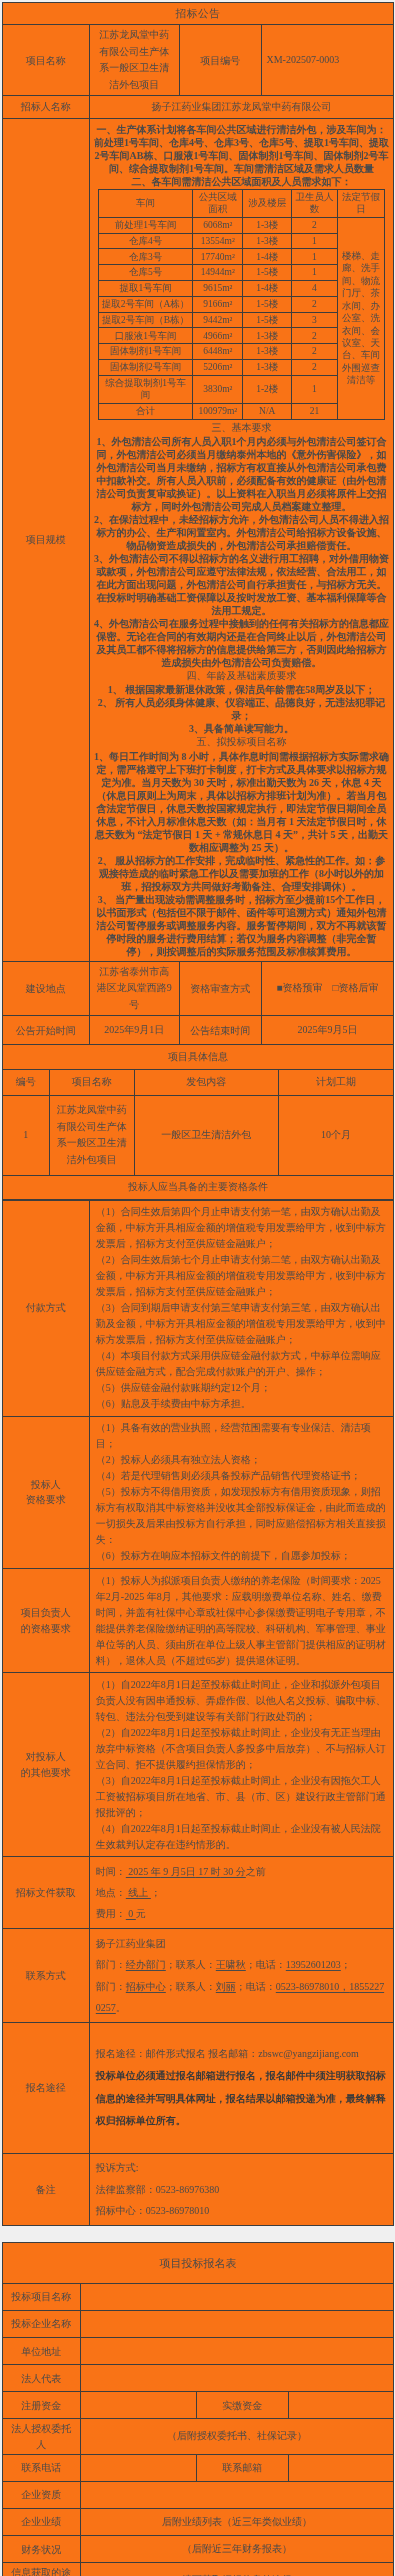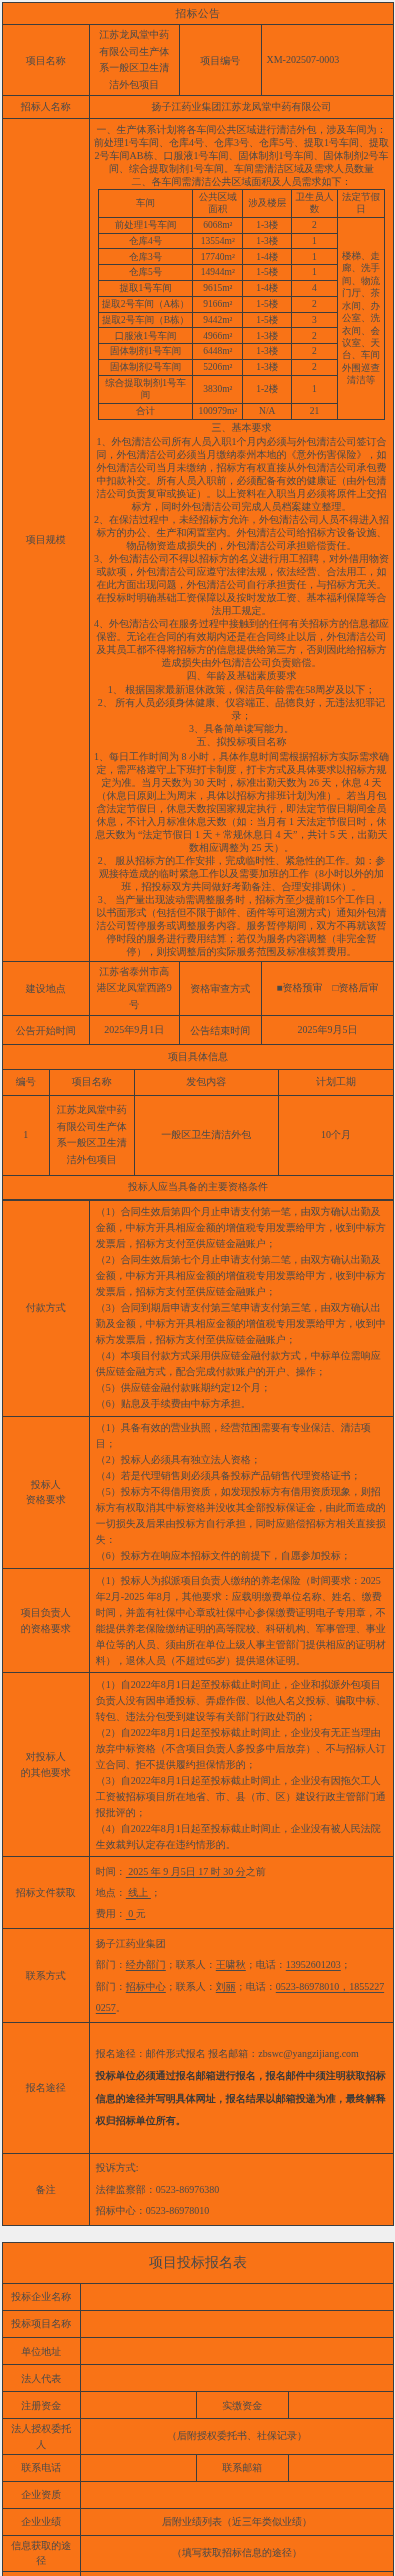--- a/index.html
+++ b/index.html
@@ -23,41 +23,41 @@
   .pre{white-space:pre-line;margin-top:33px;}
   .u{text-decoration:underline;text-underline-offset:1.8px;}
   .b{font-weight:bold;color:#3a3a3a;}
 
   
   .name-cell{height:63px;}
   .tender-row td{height:18px;}
 
   
   .scale-cell{padding:3.6px 3.6px;line-height:13px;text-align:center;}
-  .scale-cell .paras{white-space:pre-line;text-align:center;}
+  .scale-cell .paras{white-space:pre-line;text-align:center;font-weight:bold;}
   table.inner{border-collapse:collapse;width:97%;margin:1.2px auto;table-layout:fixed;}
   table.inner td{border:0.6px solid #3d3d3d;padding:1.2px 1.8px;line-height:12.4px;
                  text-align:center;font-size:9.5px;}
   .sec-h{text-align:center;line-height:14.2px;}
 
   .loc-row td{height:47px;}
   .time-row td{height:24px;}
   .detail-row td{height:75px;}
   .dcols-row td{height:21.3px;}
 
   
   .req{line-height:16px;text-align:left;white-space:pre-line;padding:3.6px 6px;}
   .sparse{line-height:21.3px;text-align:left;padding:3.6px 6px;}
   .signup-cell{line-height:22.5px;text-align:left;padding:20px 6px;}
   .process-cell{line-height:16px;text-align:left;white-space:pre-line;padding:3.6px 6px;}
 
   .gap{height:16.6px;}
 
   
-  .form-title td{height:36px;text-align:center;font-size:14px;}
+  .form-title td{height:36px;text-align:center;font-size:11px;}
   .form-row td{height:22.5px;}
   .form-val{text-align:center;}
 </style>
 </head>
 <body>
 
 <div class="wrap">
 
   <div class="doc">
 
@@ -321,25 +321,25 @@
           <col style="width:78px">
           <col style="width:116px">
           <col style="width:92px">
           <col>
         </colgroup>
       <tbody>
           <tr class="form-title">
         <td colspan="4">项目投标报名表</td>
       </tr>
       <tr class="form-row">
+        <td class="lbl">投标项目名称</td>
+        <td colspan="3" class="form-val"></td>
+      </tr>
+      <tr class="form-row">
         <td class="lbl">投标企业名称</td>
-        <td colspan="3" class="form-val"></td>
-      </tr>
-      <tr class="form-row">
-        <td class="lbl">投标项目名称</td>
         <td colspan="3" class="form-val"></td>
       </tr>
       <tr class="form-row">
         <td class="lbl">单位地址</td>
         <td colspan="3" class="form-val"></td>
       </tr>
       <tr class="form-row">
         <td class="lbl">法人代表</td>
         <td colspan="3" class="form-val"></td>
       </tr>
@@ -359,20 +359,24 @@
         <td class="lbl">联系邮箱</td>
         <td class="form-val"></td>
       </tr>
       <tr class="form-row">
         <td class="lbl">企业资质</td>
         <td colspan="3" class="form-val"></td>
       </tr>
       <tr class="form-row">
         <td class="lbl">企业业绩</td>
         <td colspan="3" class="form-val">后附业绩列表（近三年类似业绩）</td>
+      </tr>
+      <tr class="form-row">
+        <td class="lbl">财务状况</td>
+        <td colspan="3" class="form-val">（后附近三年财务报表）</td>
       </tr>
       <tr class="form-row">
         <td class="lbl">信息获取的途径</td>
         <td colspan="3" class="form-val">（填写获取招标信息的途径）</td>
       </tr>
       <tr>
         <td class="lbl">报名流程</td>
         <td colspan="3" class="process-cell">1.报名单位根据招标公告要求将投标单位相应营业执照、资质等招标公告要求的资料打包发至公告报名邮箱。报名后需撤销的，重新发邮件至报名邮箱，说明撤销原因。（报名邮箱：zbswc@yangzijiang.com）
 2.招标人收到投标人报名资料初审合格后，组织人员对相关供应商（新单位）调研。
 3.调研完成后发放招标文件。

